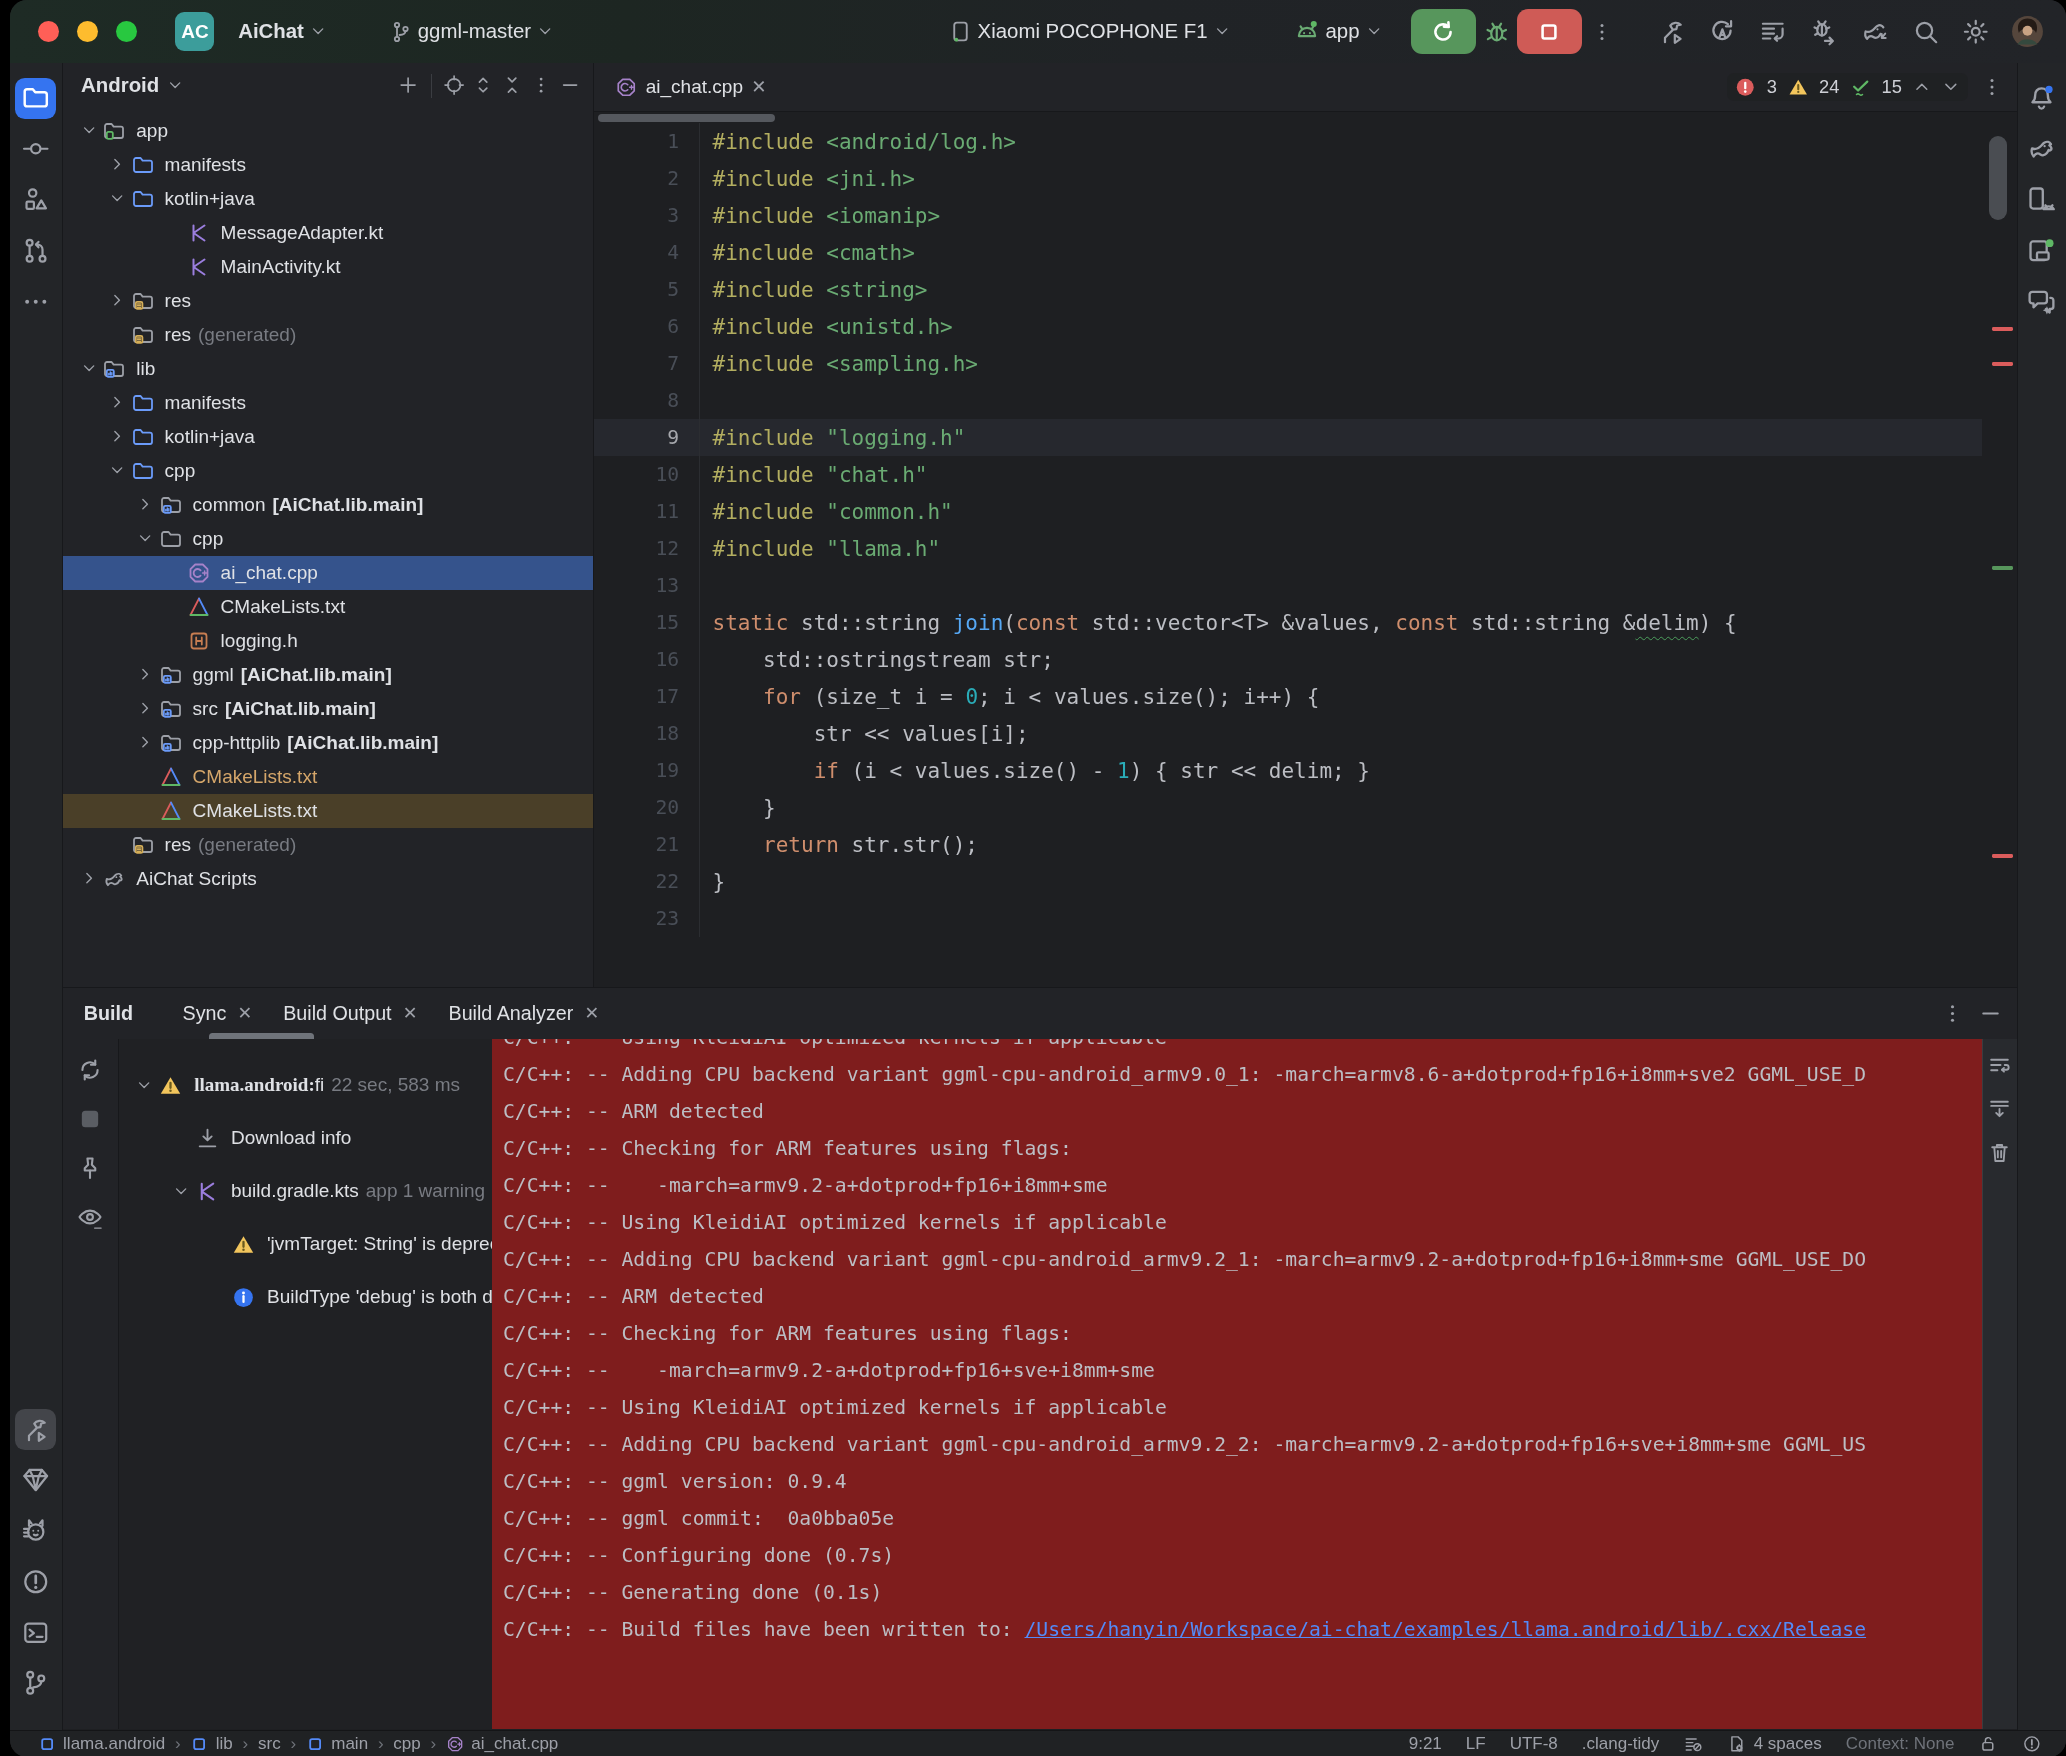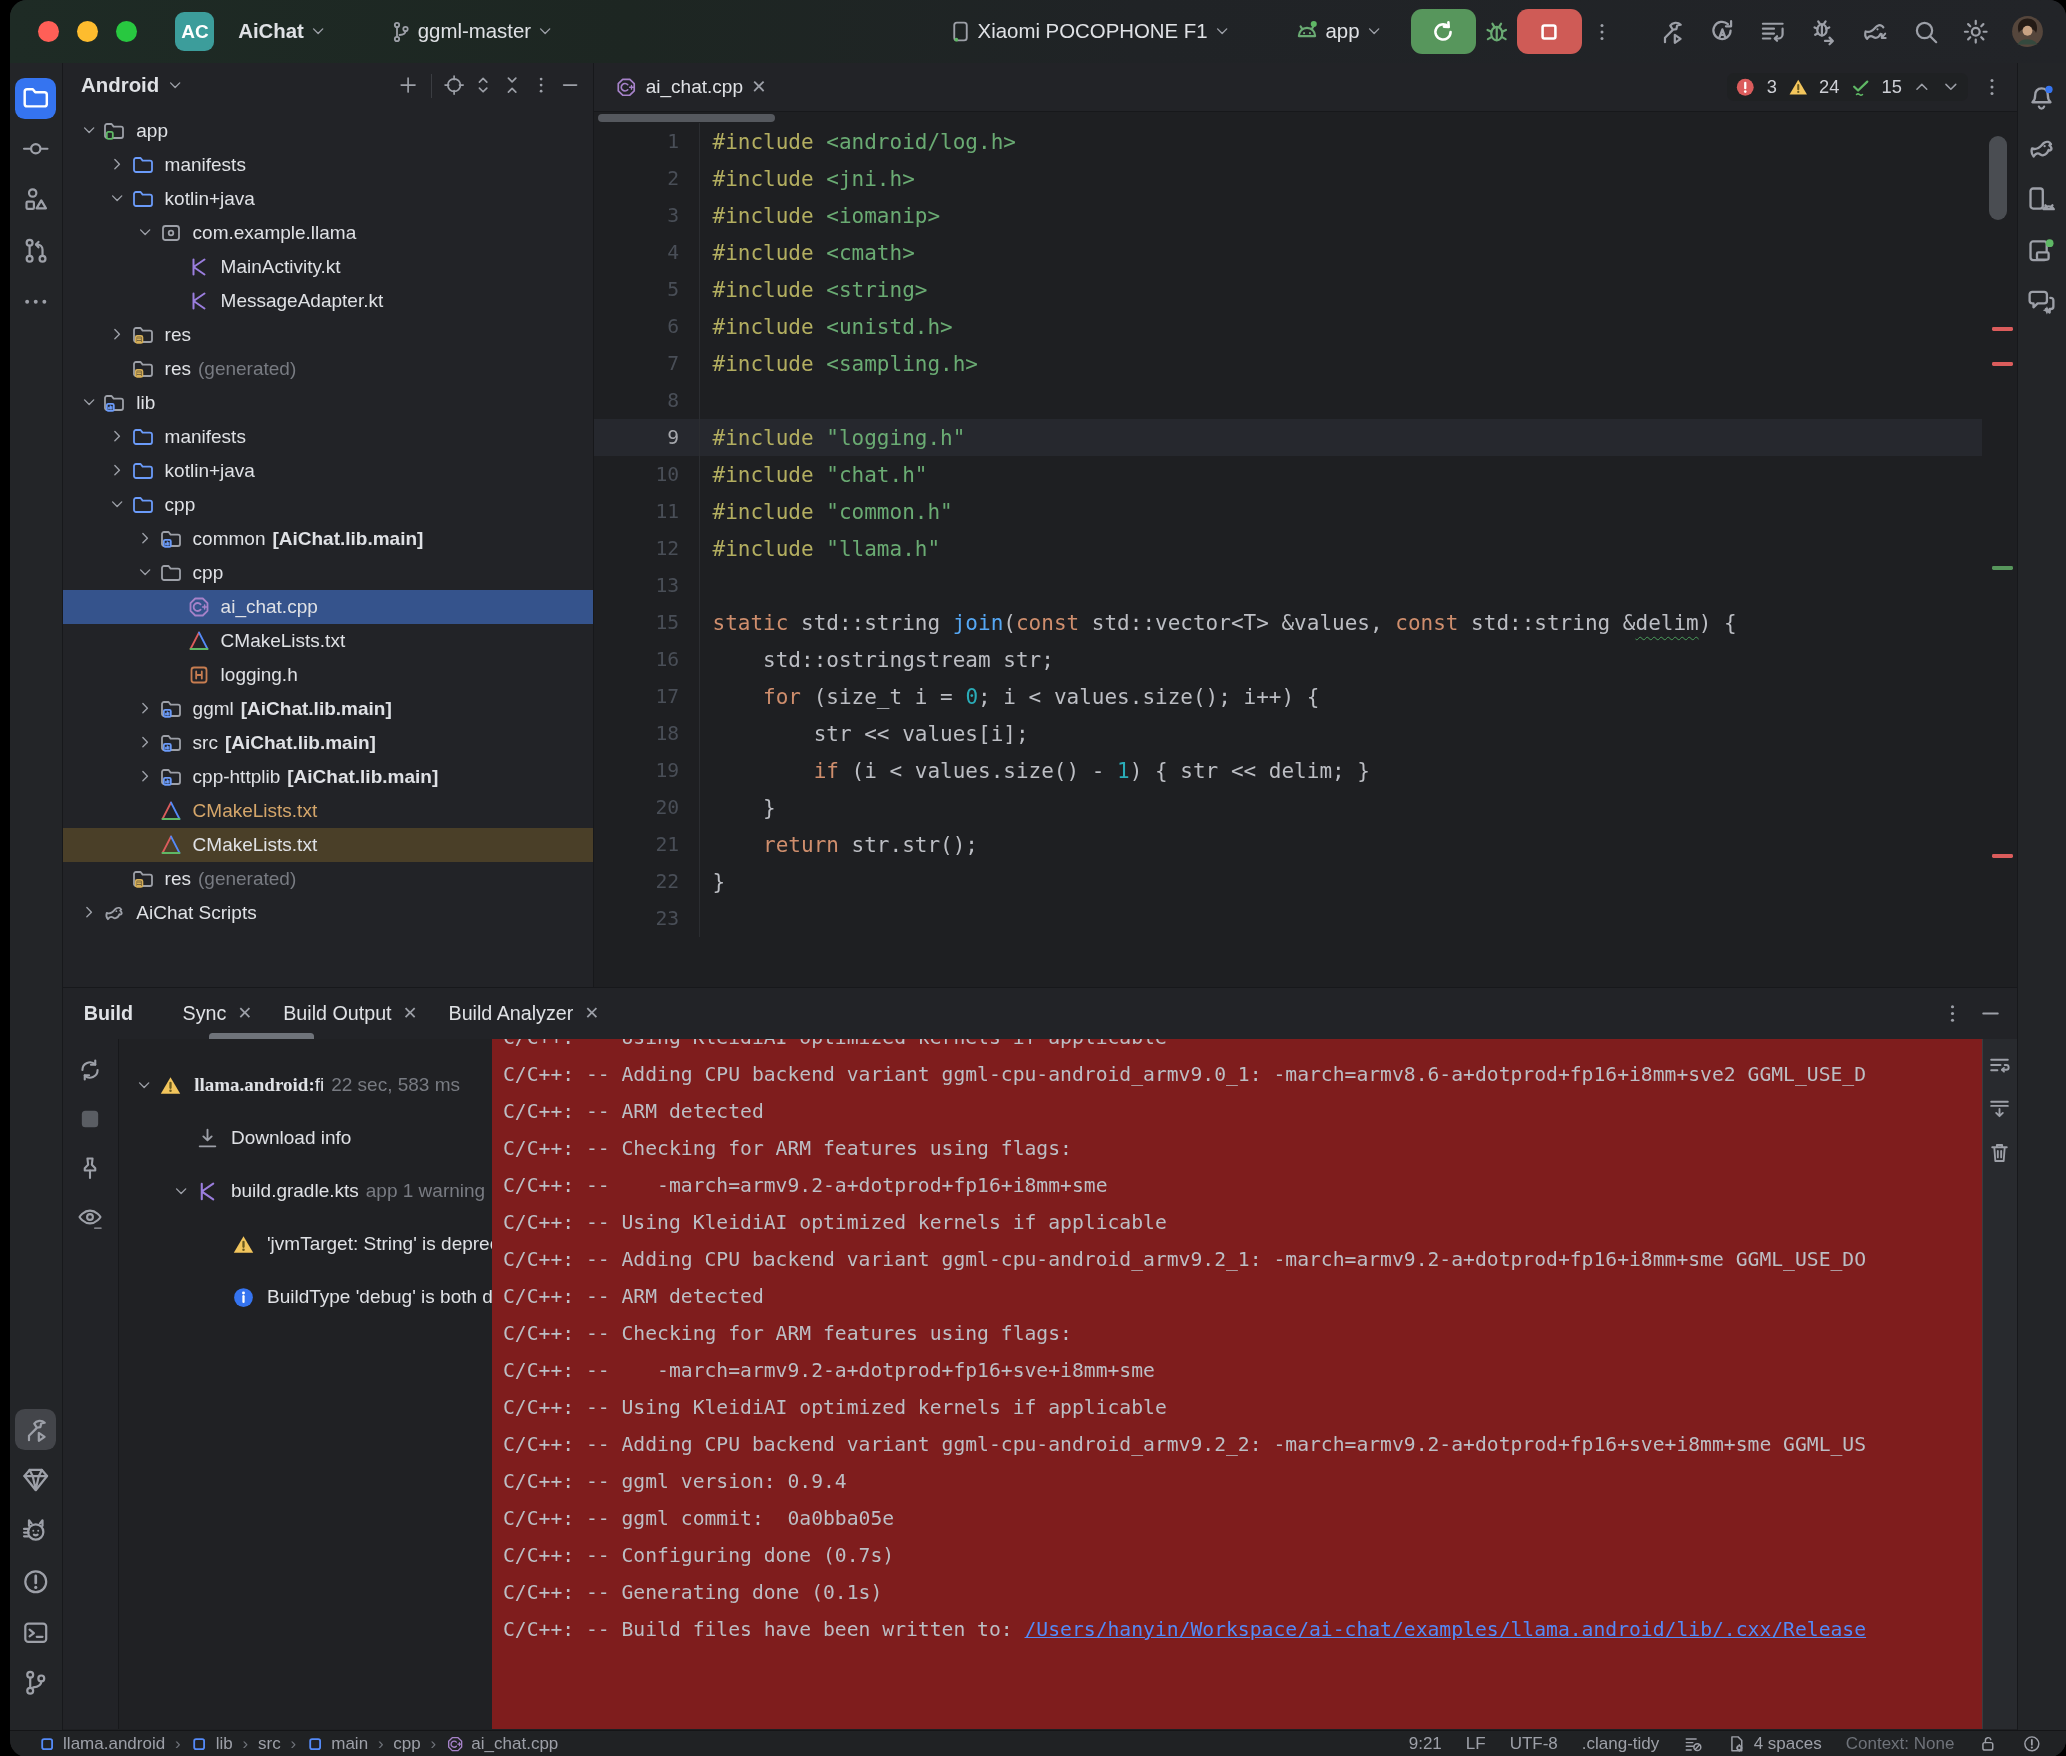--- a/index.html
+++ b/index.html
@@ -506,57 +506,41 @@
                     </svg>
                   </span>
                 </span>
                 <span class="ic ticon" style="width: 24px; height: 24px;">
                   <svg viewBox="0 0 24 24" fill="none" stroke="currentColor" stroke-width="1.8" stroke-linecap="round" stroke-linejoin="round">
                     <path d="M3 7c0-1.1.9-2 2-2h4.6l2 2.6H19c1.1 0 2 .9 2 2V17c0 1.1-.9 2-2 2H5c-1.1 0-2-.9-2-2z" stroke="#6b9bfa"></path>
                   </svg>
                 </span>
                 <span class="tlabel">kotlin+java</span>
               </div>
-              <div class="trow" style="padding-left: 69px;">
-                <span class="chev">
-                  <span class="ic" style="width: 18.3px; height: 18.3px;">
-                    <svg viewBox="0 0 24 24" fill="none" stroke="currentColor" stroke-width="1.8" stroke-linecap="round" stroke-linejoin="round">
-                      <path d="M6 9l6 6 6-6"></path>
-                    </svg>
-                  </span>
-                </span>
-                <span class="ic ticon" style="width: 24px; height: 24px;">
-                  <svg viewBox="0 0 24 24" fill="none" stroke="currentColor" stroke-width="1.8" stroke-linecap="round" stroke-linejoin="round">
-                    <rect x="4" y="5" width="16" height="14" rx="2.5"></rect>
-                    <circle cx="12" cy="12" r="2.3"></circle>
-                  </svg>
-                </span>
-                <span class="tlabel">com.example.llama</span>
-              </div>
               <div class="trow" style="padding-left: 97px;">
                 <span class="chev"></span>
                 <span class="ic ticon" style="width: 24px; height: 24px;">
                   <svg viewBox="0 0 24 24" fill="none" stroke="currentColor" stroke-width="1.8" stroke-linecap="round" stroke-linejoin="round">
                     <g stroke="#9b7ede" stroke-width="2">
                       <path d="M6.5 4.5v15M6.5 12L17.5 4.5M7 12.3L17.5 19.5"></path>
                     </g>
                   </svg>
                 </span>
-                <span class="tlabel">MainActivity.kt</span>
+                <span class="tlabel">MessageAdapter.kt</span>
               </div>
               <div class="trow" style="padding-left: 97px;">
                 <span class="chev"></span>
                 <span class="ic ticon" style="width: 24px; height: 24px;">
                   <svg viewBox="0 0 24 24" fill="none" stroke="currentColor" stroke-width="1.8" stroke-linecap="round" stroke-linejoin="round">
                     <g stroke="#9b7ede" stroke-width="2">
                       <path d="M6.5 4.5v15M6.5 12L17.5 4.5M7 12.3L17.5 19.5"></path>
                     </g>
                   </svg>
                 </span>
-                <span class="tlabel">MessageAdapter.kt</span>
+                <span class="tlabel">MainActivity.kt</span>
               </div>
               <div class="trow" style="padding-left: 41px;">
                 <span class="chev">
                   <span class="ic" style="width: 18.3px; height: 18.3px;">
                     <svg viewBox="0 0 24 24" fill="none" stroke="currentColor" stroke-width="1.8" stroke-linecap="round" stroke-linejoin="round">
                       <path d="M9 6l6 6-6 6"></path>
                     </svg>
                   </span>
                 </span>
                 <span class="ic ticon" style="width: 24px; height: 24px;">

